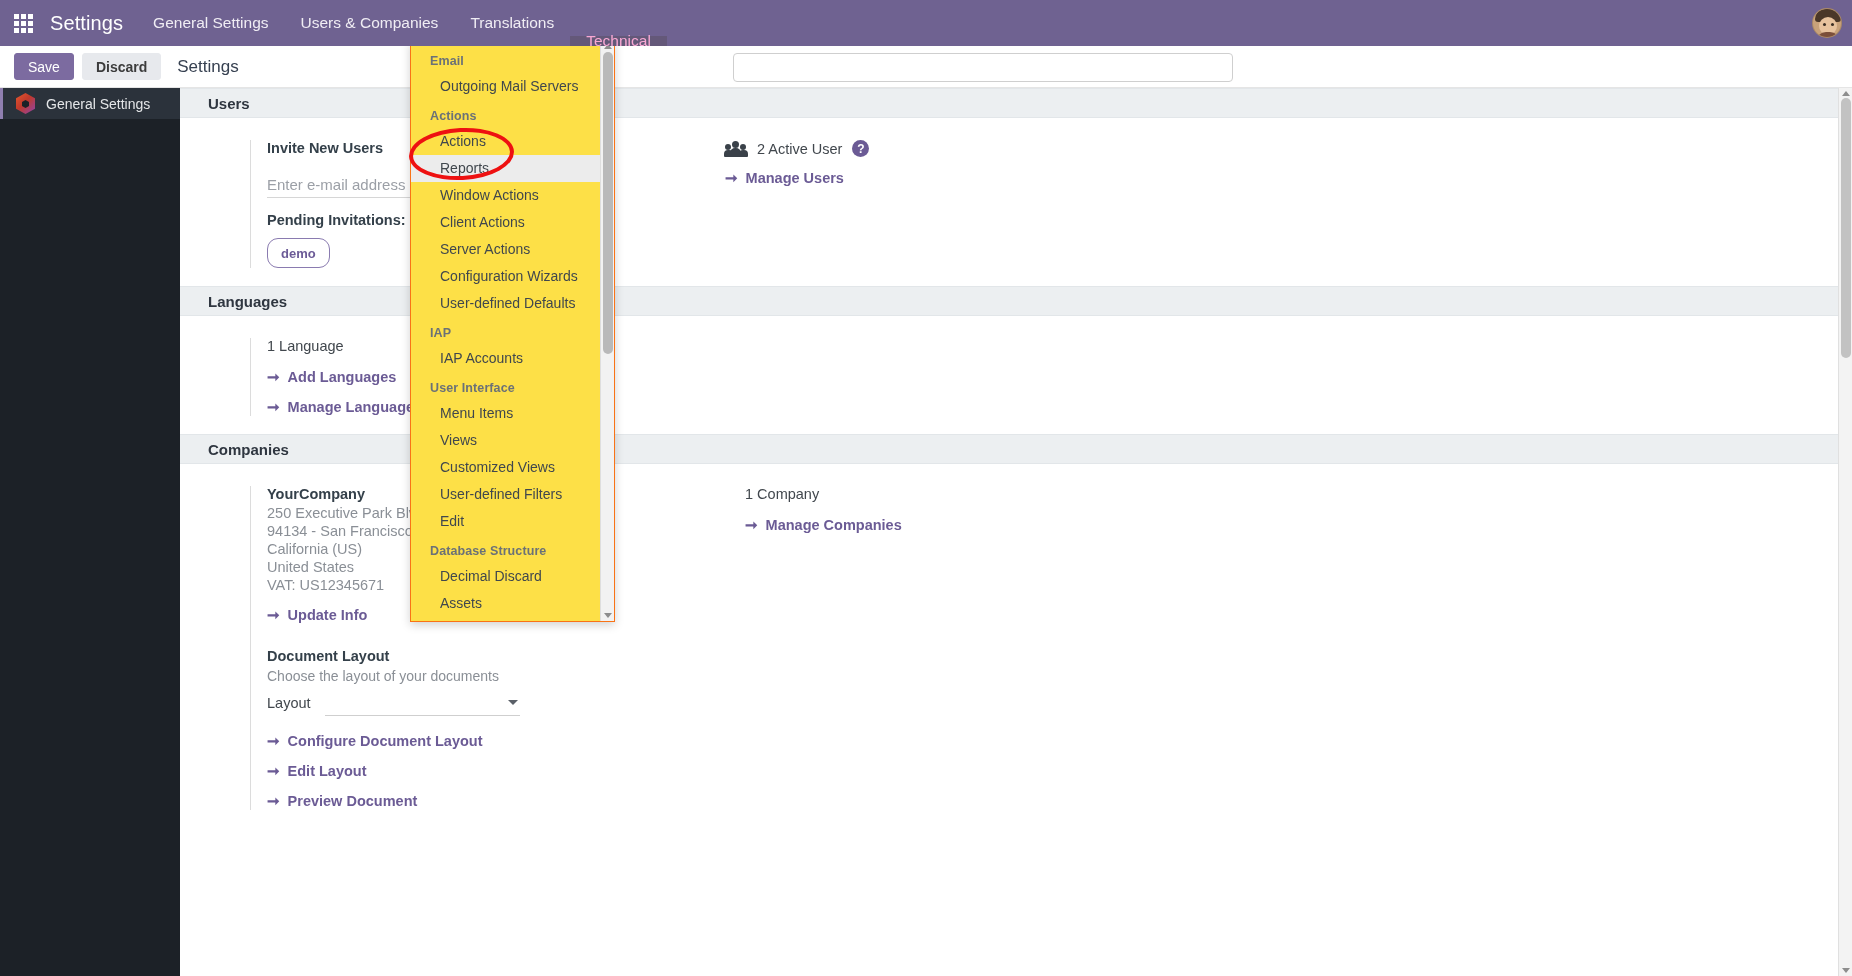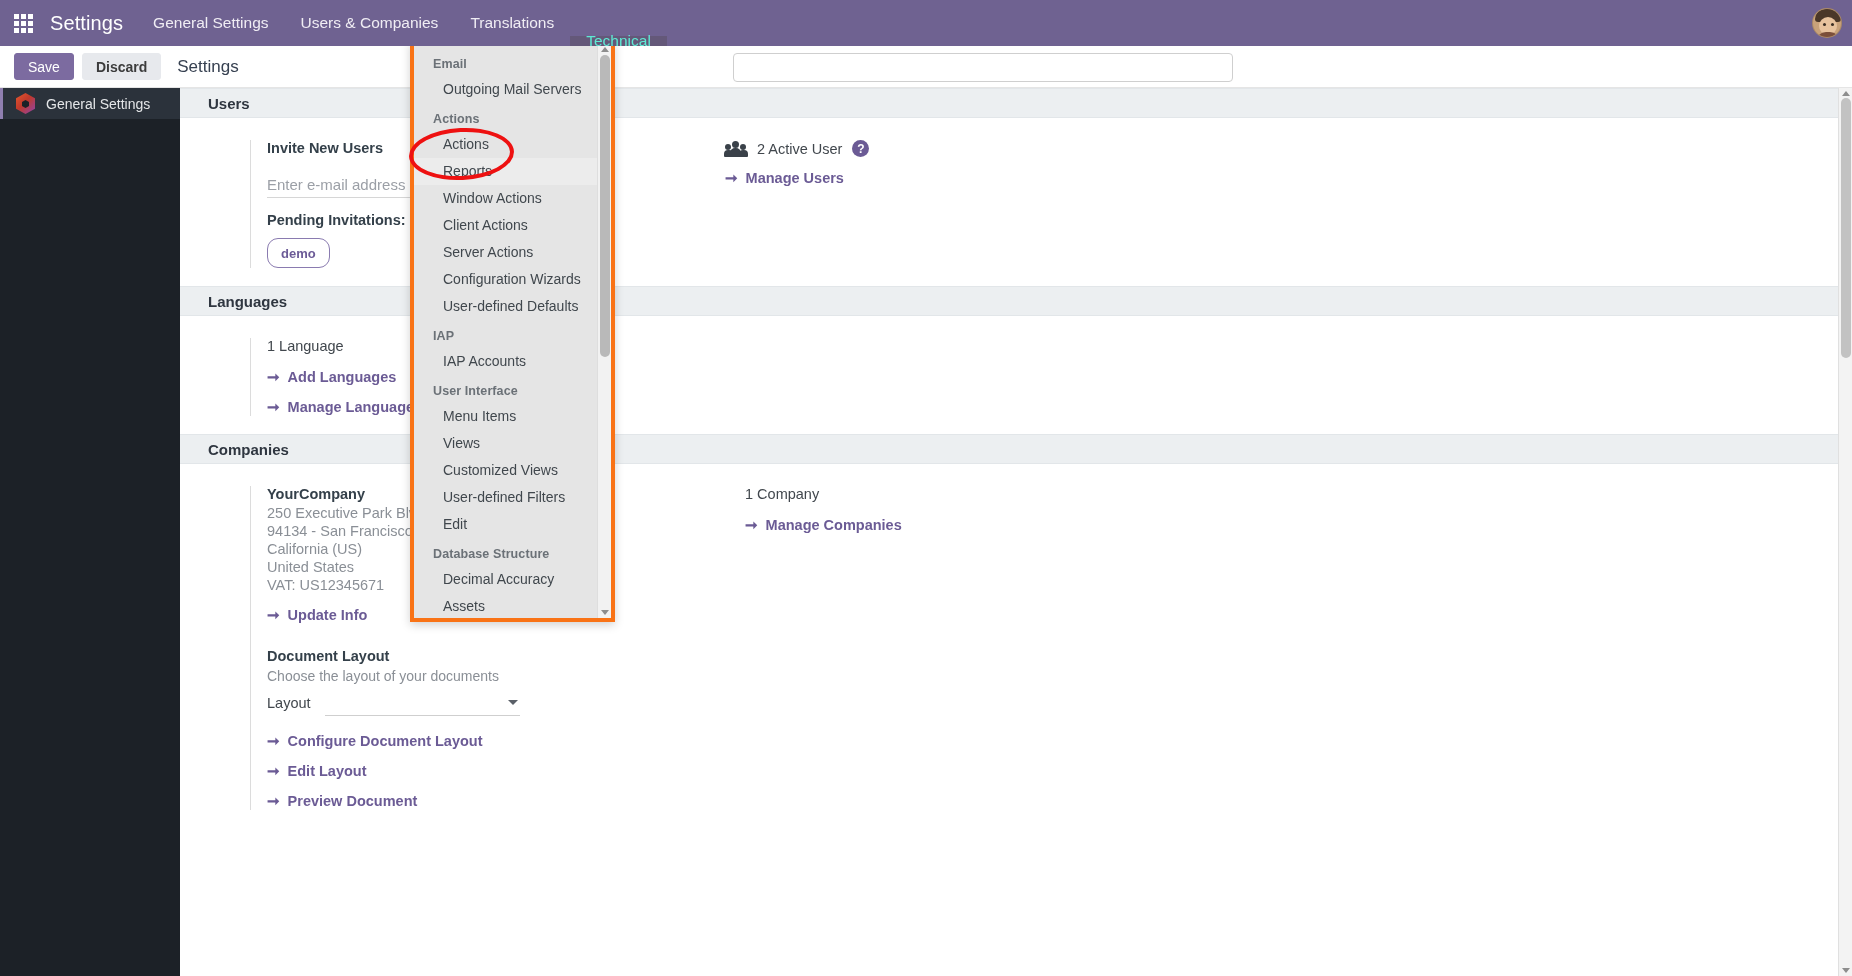--- a/index.html
+++ b/index.html
@@ -25,21 +25,21 @@
   .grid-icon { display: grid; grid-template-columns: repeat(3, 5px); grid-gap: 2px; }
   .grid-icon i { display: block; width: 5px; height: 5px; background: #ffffff; }
   .nav-brand {
     display: flex; align-items: center; padding: 0 14px 0 4px;
     color: #ffffff; font-size: 20px; letter-spacing: .1px;
   }
   .nav-item {
     display: flex; align-items: center; padding: 0 16px;
     color: #f0edf4; font-size: 15.5px; cursor: pointer; white-space: nowrap;
   }
-  .nav-item.active { background: #645879; color: #5eead4; margin-top: 36px; }
+  .nav-item.active { background: #645879; color: #f9a8d4; margin-top: 36px; }
   .nav-spacer { flex: 1; }
   .nav-right { display: flex; align-items: center; padding-right: 10px; }
   .avatar {
     width: 30px; height: 30px; border-radius: 50%;
     background: #c9a27a; overflow: hidden; position: relative;
     border: 1px solid rgba(0,0,0,.15); cursor: pointer;
   }
   .avatar .hair { position: absolute; left: 2px; top: 0px; width: 26px; height: 13px;
     background: #4a3728; border-radius: 13px 13px 4px 4px; }
   .avatar .face { position: absolute; left: 6px; top: 8px; width: 18px; height: 18px;
@@ -175,21 +175,21 @@
   .sb-arrow-up, .sb-arrow-down {
     position: absolute; left: 3px; width: 0; height: 0;
     border-left: 4px solid transparent; border-right: 4px solid transparent;
   }
   .sb-arrow-up { top: 3px; border-bottom: 5px solid #8d8d8d; }
   .sb-arrow-down { bottom: 3px; border-top: 5px solid #8d8d8d; }
 
   
   #technical-dropdown {
     position: absolute; top: 40px; left: 410px; width: 205px; height: 582px;
-    background: #e5e5e5; border: 4px solid #f97316;
+    background: #fde047; border: 1px solid #f97316;
     box-shadow: 0 3px 9px rgba(0,0,0,.18);
     z-index: 50; overflow: hidden;
   }
   .dd-scroll { position: absolute; inset: 0 14px 0 0; overflow: hidden; }
   .dd-inner { padding: 4px 0 0 0; }
   .dd-group-title {
     font-size: 12.5px; font-weight: bold; color: #6b7177;
     padding: 9px 0 5px 19px; letter-spacing: .1px;
   }
   .dd-item {
@@ -401,21 +401,21 @@
         <div class="dd-item">User-defined Defaults</div>
         <div class="dd-group-title">IAP</div>
         <div class="dd-item">IAP Accounts</div>
         <div class="dd-group-title">User Interface</div>
         <div class="dd-item">Menu Items</div>
         <div class="dd-item">Views</div>
         <div class="dd-item">Customized Views</div>
         <div class="dd-item">User-defined Filters</div>
         <div class="dd-item">Edit</div>
         <div class="dd-group-title">Database Structure</div>
-        <div class="dd-item">Decimal Accuracy</div>
+        <div class="dd-item">Decimal Discard</div>
         <div class="dd-item">Assets</div>
         <div class="dd-item">Models</div>
       </div>
   </div>
   <div class="dd-bar">
     <span class="sb-arrow-up"></span>
     <div class="thumb"></div>
     <span class="sb-arrow-down"></span>
   </div>
 </div>

